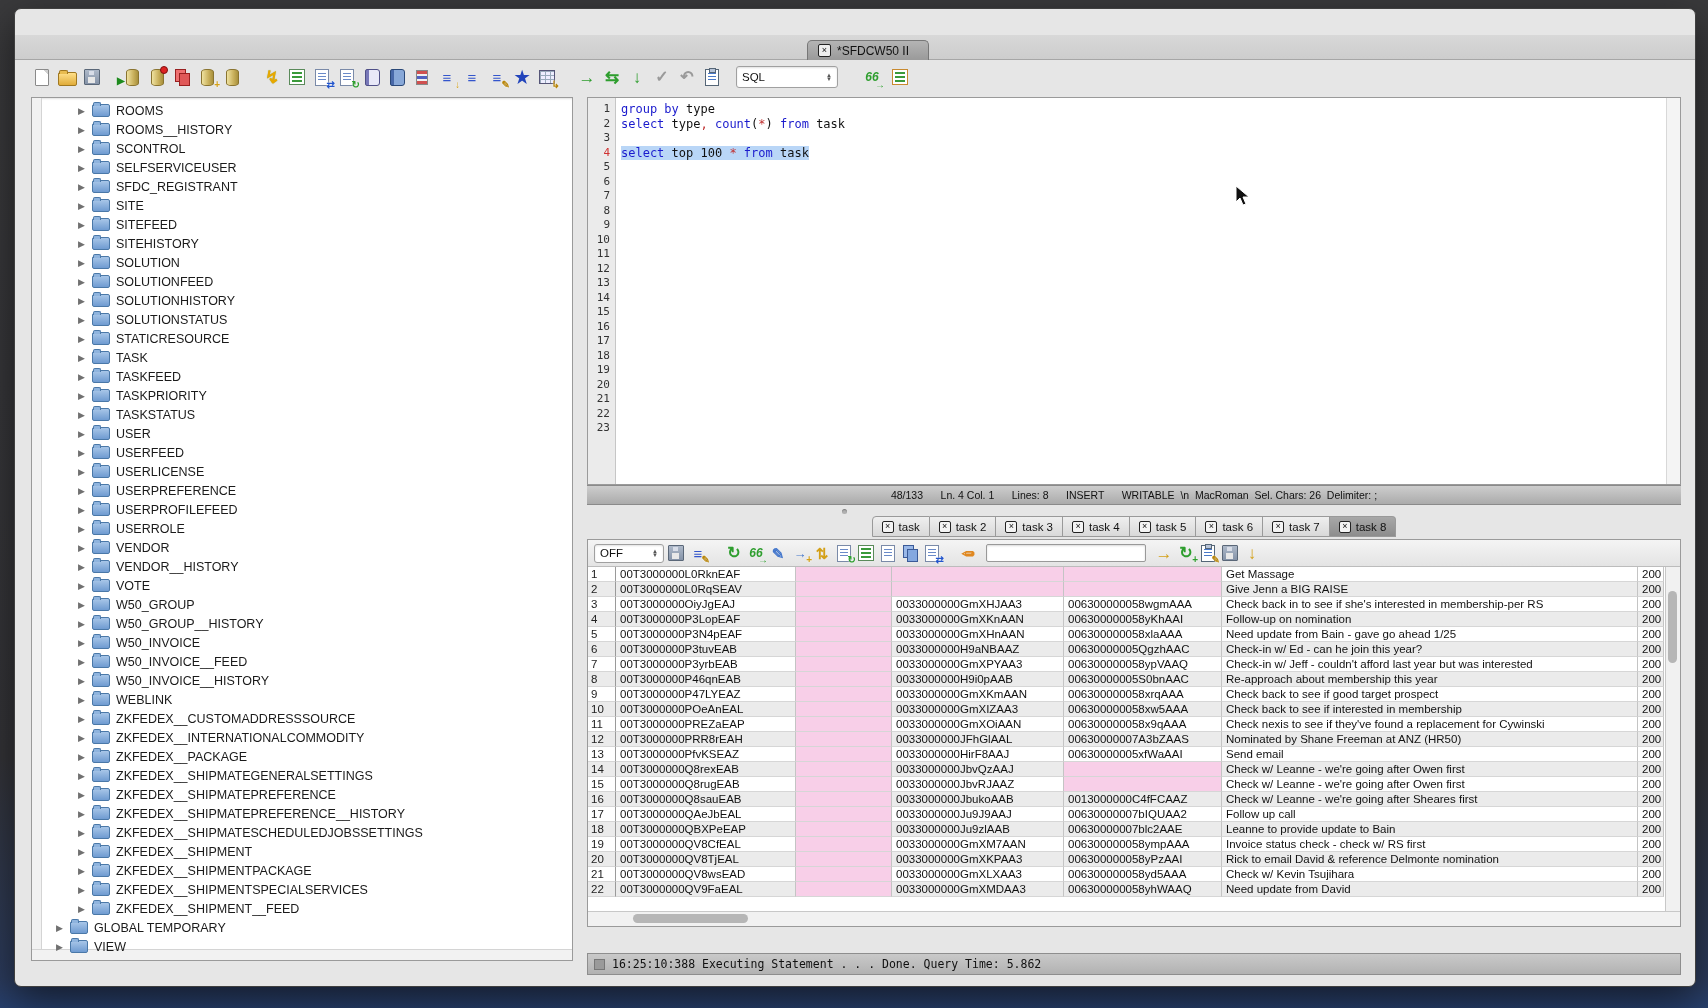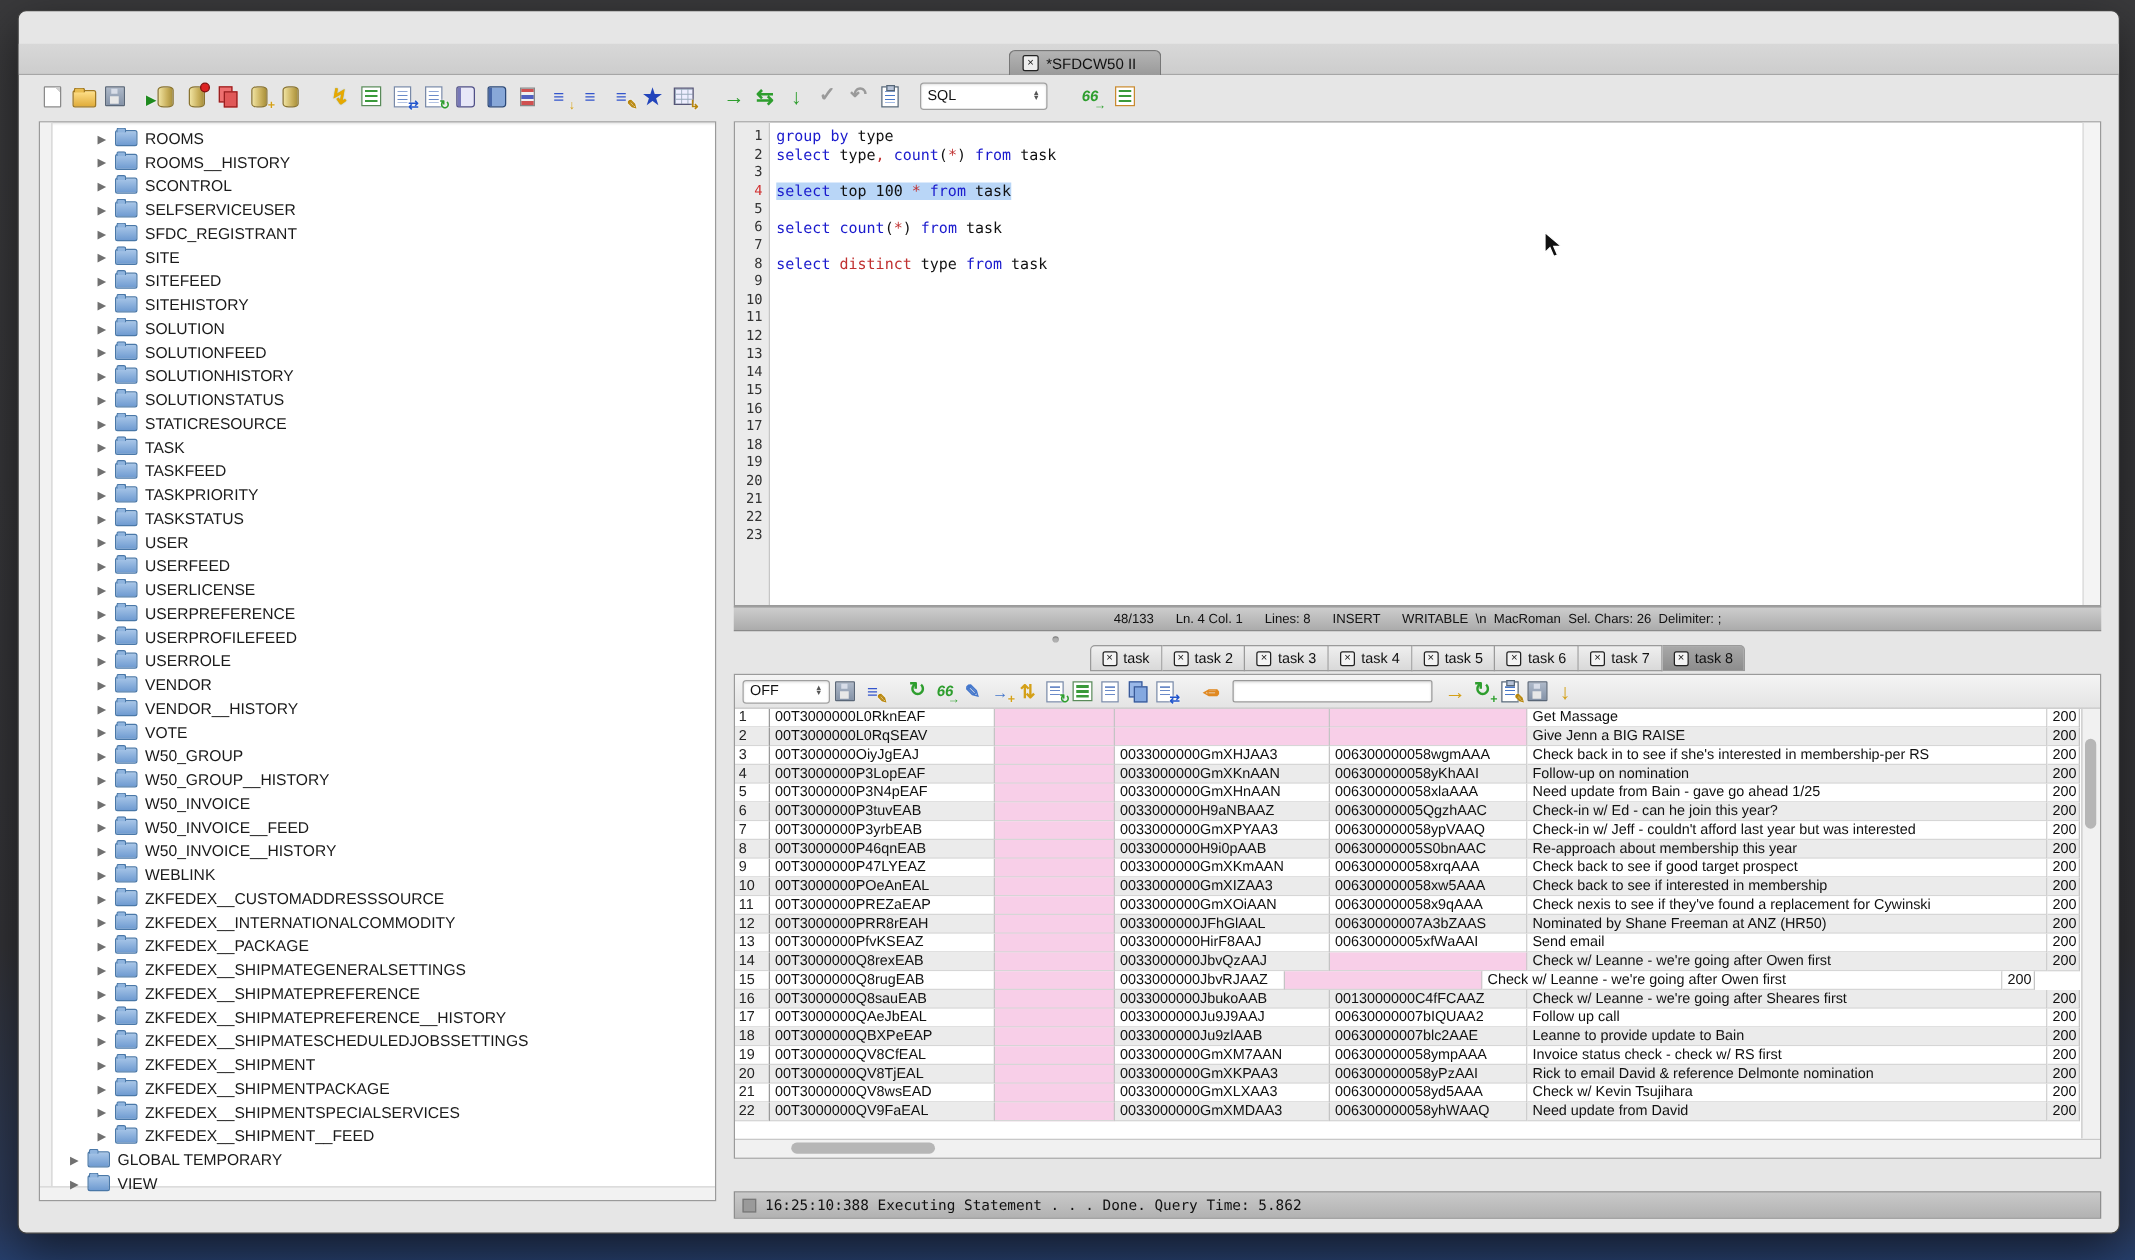--- a/index.html
+++ b/index.html
@@ -514,23 +514,21 @@
           <div>21</div>
           <div>22</div>
           <div>23</div>
         </div>
       <div class="codearea" id="codearea">
           <div class="cl"><span class="tk-k">group by</span><span class="tk-p"> type</span></div>
           <div class="cl"><span class="tk-k">select</span><span class="tk-p"> type</span><span class="tk-r">,</span><span class="tk-k"> count</span><span class="tk-p">(</span><span class="tk-r">*</span><span class="tk-p">)</span><span class="tk-k"> from</span><span class="tk-p"> task</span></div>
           <div class="cl"></div>
           <div class="cl"><span class="selspan"><span class="tk-k">select</span><span class="tk-p"> top 100 </span><span class="tk-r">*</span><span class="tk-k"> from</span><span class="tk-p"> task</span></span></div>
           <div class="cl"></div>
-          <div class="cl"><span class="tk-k">select count</span><span class="tk-p">(</span><span class="tk-r">*</span><span class="tk-p">)</span><span class="tk-k"> from</span><span class="tk-p"> task</span></div>
-          <div class="cl"></div>
-          <div class="cl"><span class="tk-k">select</span><span class="tk-r"> distinct</span><span class="tk-p"> type</span><span class="tk-k"> from</span><span class="tk-p"> task</span></div>
+          <div class="cl"></div>
           <div class="cl"></div>
           <div class="cl"></div>
           <div class="cl"></div>
           <div class="cl"></div>
           <div class="cl"></div>
           <div class="cl"></div>
           <div class="cl"></div>
           <div class="cl"></div>
           <div class="cl"></div>
           <div class="cl"></div>
@@ -784,21 +782,21 @@
               <div class="gc null" style="width: 96px;"></div>
               <div class="gc" style="width: 172px;">0033000000JbvQzAAJ</div>
               <div class="gc null" style="width: 158px;"></div>
               <div class="gc" style="width: 416px;">Check w/ Leanne - we're going after Owen first</div>
               <div class="gc" style="width: 26px;">200</div>
             </div>
             <div class="grow odd">
               <div class="gc rn" style="width: 28px;">15</div>
               <div class="gc" style="width: 180px;">00T3000000Q8rugEAB</div>
               <div class="gc null" style="width: 96px;"></div>
-              <div class="gc" style="width: 136px;">0033000000JbvRJAAZ</div>
+              <div class="gc" style="width: 172px;">0033000000JbvRJAAZ</div>
               <div class="gc null" style="width: 158px;"></div>
               <div class="gc" style="width: 416px;">Check w/ Leanne - we're going after Owen first</div>
               <div class="gc" style="width: 26px;">200</div>
             </div>
             <div class="grow even">
               <div class="gc rn" style="width: 28px;">16</div>
               <div class="gc" style="width: 180px;">00T3000000Q8sauEAB</div>
               <div class="gc null" style="width: 96px;"></div>
               <div class="gc" style="width: 172px;">0033000000JbukoAAB</div>
               <div class="gc" style="width: 158px;">0013000000C4fFCAAZ</div>

